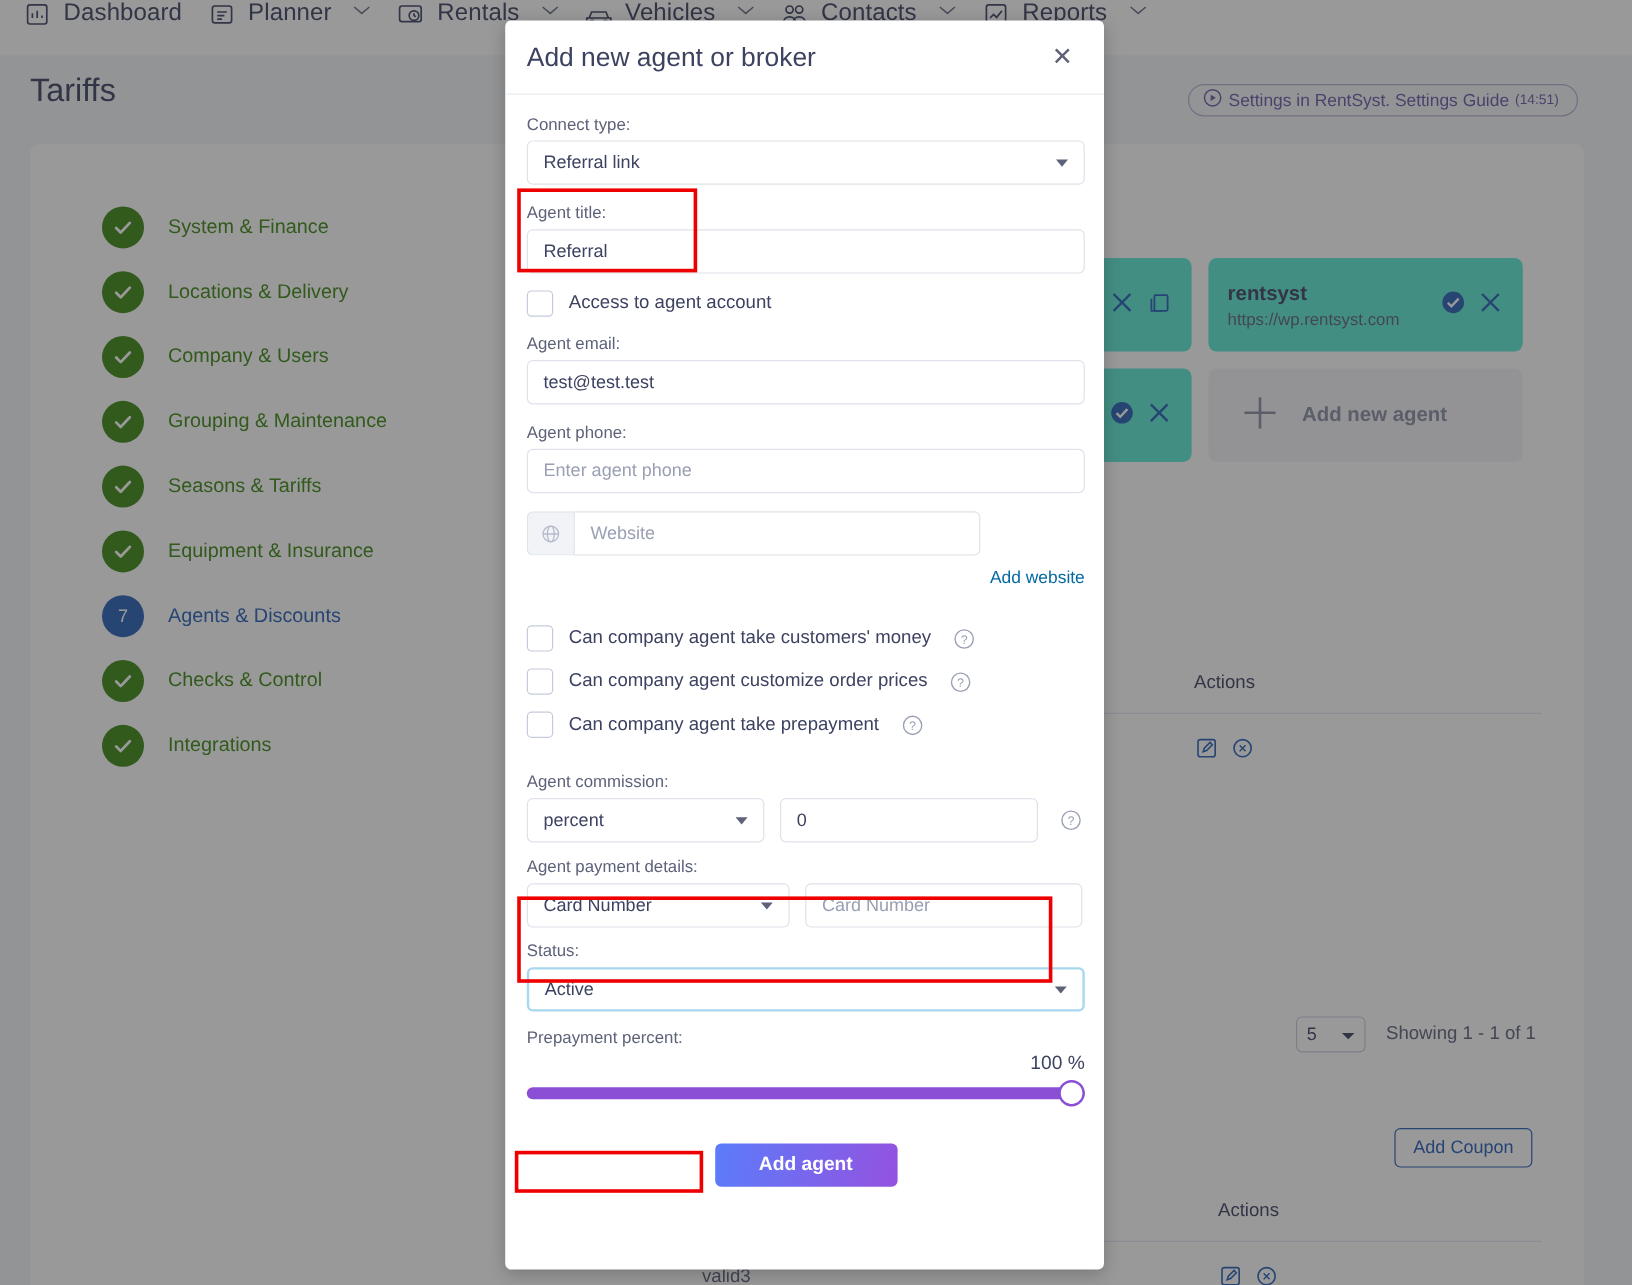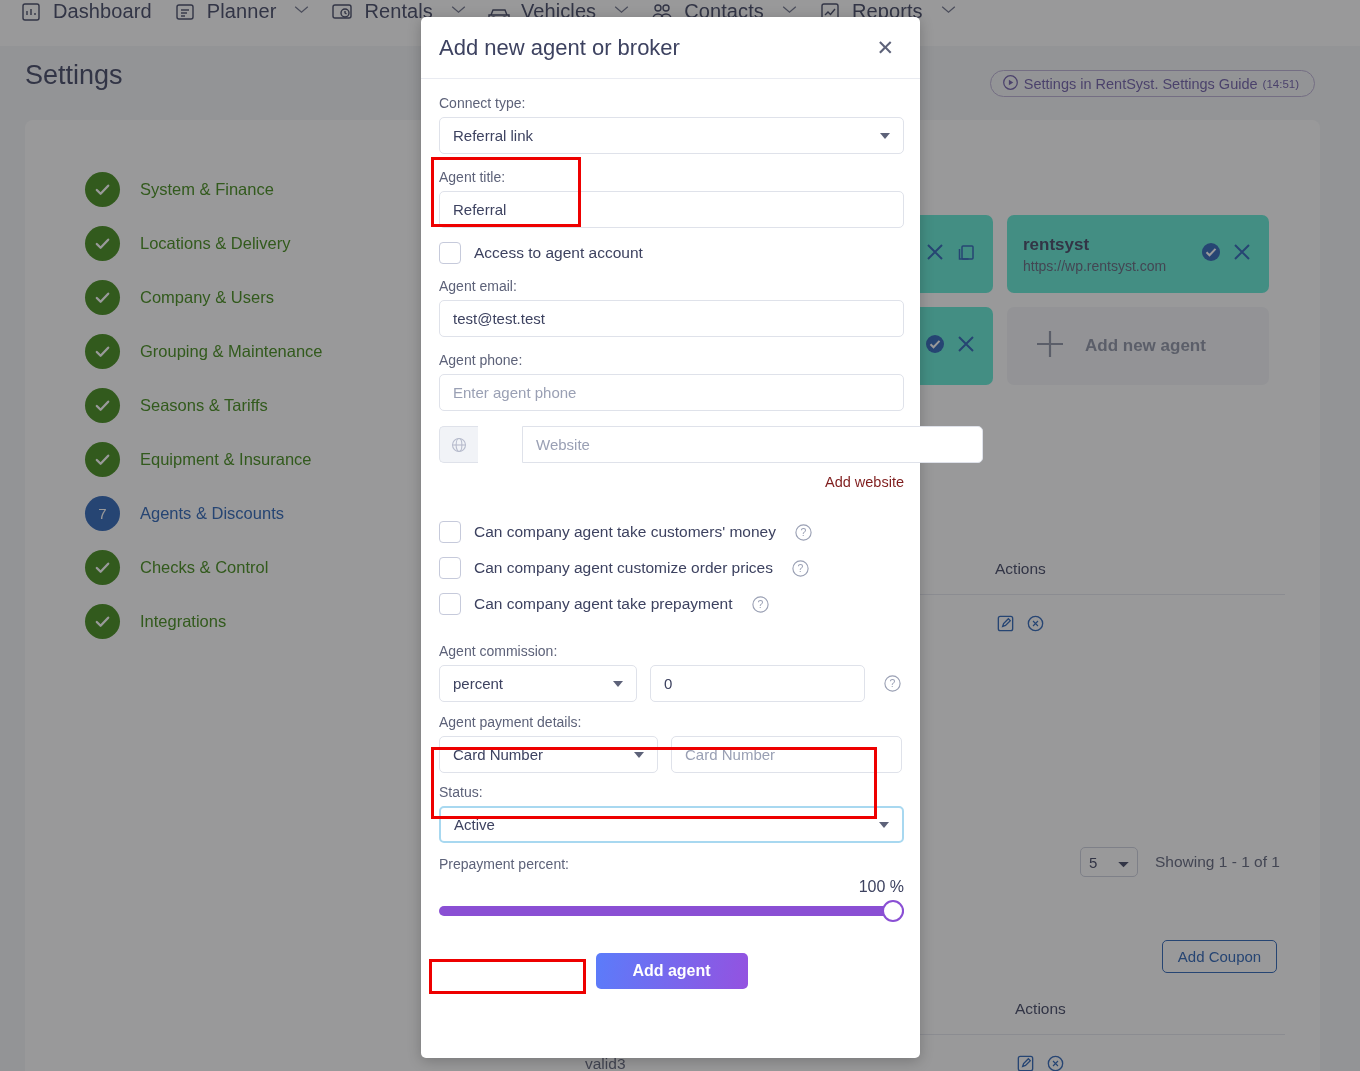--- a/index.html
+++ b/index.html
@@ -134,31 +134,31 @@
   .caret-dn { margin-left: auto; width: 0; height: 0;
               border-left: 5px solid transparent; border-right: 5px solid transparent;
               border-top: 6px solid #5d6279; }
   .gap { height: 15px; }
 
   .cbrow { display: flex; align-items: center; gap: 13px; margin: 14px 0; }
   .cb { width: 22px; height: 22px; border: 1px solid #c6cadb; border-radius: 4px; background: #fff; flex: none; }
   .cbtext { font-size: 15.5px; color: #3d4260; }
   .qm { width: 19px; height: 19px; display: block; flex: none; margin-left: 5px; }
 
-  .web-wrap { display: flex; width: 544px; height: 37px; gap: 44px; }
+  .web-wrap { display: flex; width: 378px; height: 37px; }
   .web-ico {
     width: 39px; border: 1px solid #dfe2ea; border-right: none;
     border-radius: 5px 0 0 5px; background: #f1f3f7;
     display: flex; align-items: center; justify-content: center;
   }
   .web-in {
     flex: 1; border: 1px solid #dfe2ea; border-radius: 0 5px 5px 0; background: #fff;
     display: flex; align-items: center; padding: 0 13px; font-size: 15px; color: #9aa0b4;
   }
-  .add-web { text-align: right; width: 465px; margin-top: 11px; font-size: 14.5px; color: #7f1d1d; }
+  .add-web { text-align: right; width: 465px; margin-top: 11px; font-size: 14.5px; color: #0369a1; }
 
   .two-col { display: flex; gap: 13px; align-items: center; }
   .half { width: 199px; height: 37px; border: 1px solid #dfe2ea; border-radius: 5px;
           background: #fff; display: flex; align-items: center; padding: 0 13px;
           font-size: 15px; color: #3d4260; }
   .half.wide { width: 216px; }
   .half.ph { color: #9aa0b4; }
 
   .pct { width: 465px; text-align: right; font-size: 16px; color: #3d4260; margin-top: 4px; }
   .slider { width: 465px; height: 22px; position: relative; margin-top: 4px; }
@@ -272,21 +272,21 @@
         <span class="navlabel">Reports</span>
         <span class="navcaret">
           <svg viewBox="0 0 16 10" width="15" height="9" fill="none" stroke="#6b7089" stroke-width="1.4">
               <path d="M1 2l7 6 7-6"></path>
             </svg>
         </span>
       </div>
     </div>
 
     <div class="pagehead">
-      <div class="page-title">Settings</div>
+      <div class="page-title">Tariffs</div>
       <div class="guide-btn">
         <span>
           <svg viewBox="0 0 18 18" width="17" height="17" fill="none" stroke="#6c5ba7" stroke-width="1.3">
             <circle cx="9" cy="9" r="7.2"></circle>
               <path d="M7.3 6.2l4.6 2.8-4.6 2.8z" fill="#6c5ba7" stroke="none"></path>
           </svg>
         </span>
         <span>Settings in RentSyst. Settings Guide</span>
         <span class="guide-dur">(14:51)</span>
       </div>

